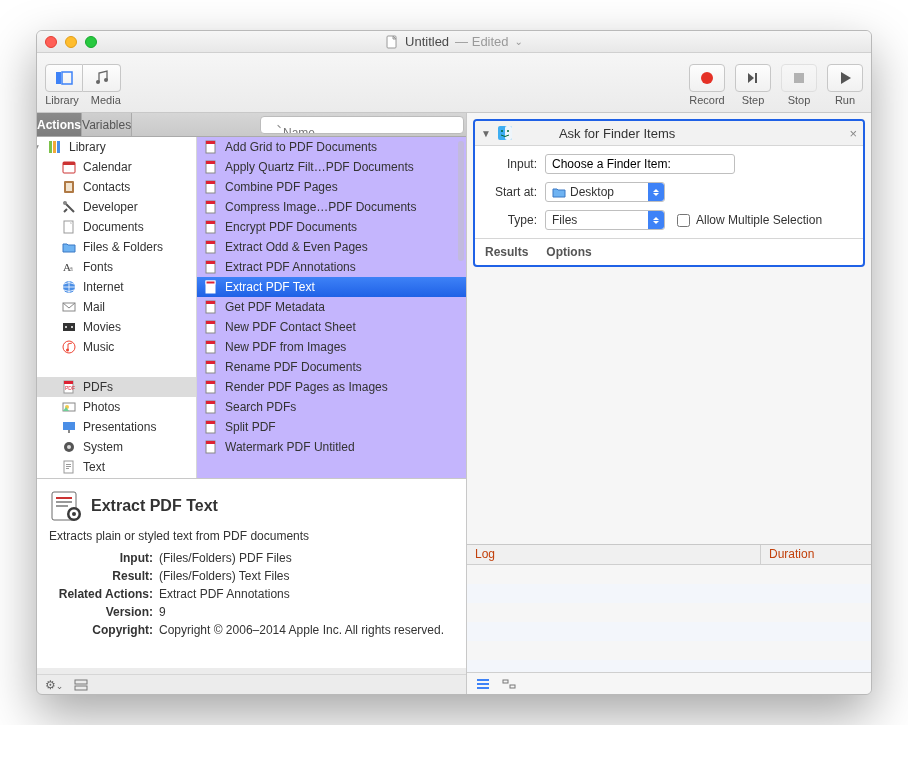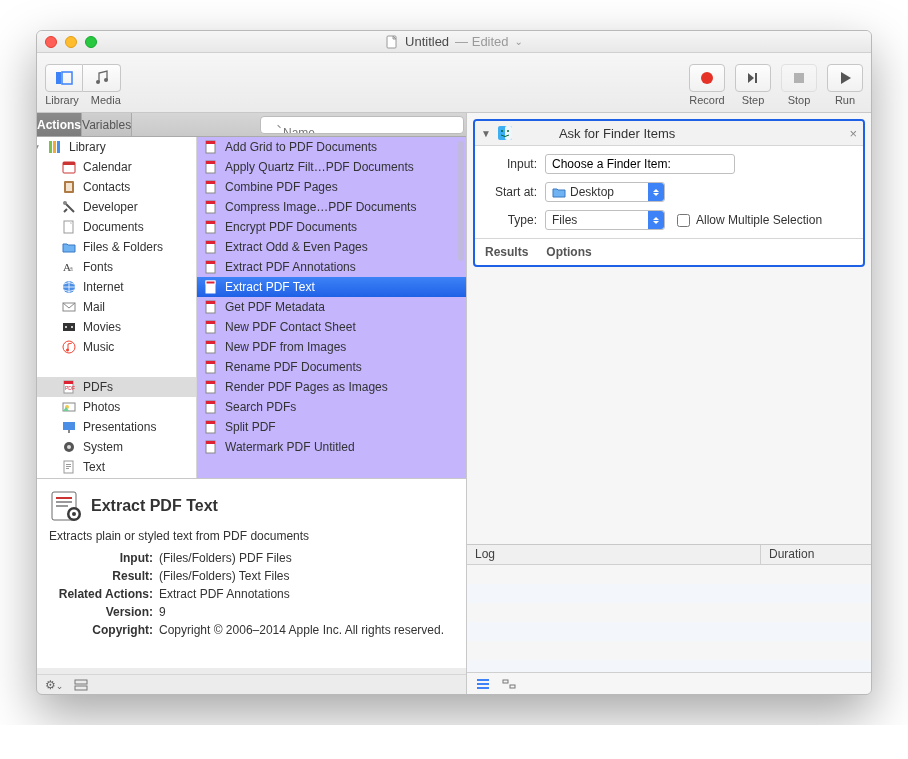--- a/index.html
+++ b/index.html
@@ -78,21 +78,21 @@
   .popup { height:20px; border:1px solid #bfbfbf; border-radius:3px; background:#fff; display:inline-flex; align-items:center; padding:0 18px 0 6px; font-size:12px; position:relative; min-width:120px; }
   .popup .chev { position:absolute; right:0; top:0; bottom:0; width:16px; background:#3e82f7; border-radius:0 3px 3px 0; display:flex; flex-direction:column; align-items:center; justify-content:center; }
   .popup .chev::before, .popup .chev::after { content:""; width:0; height:0; border-left:3px solid transparent; border-right:3px solid transparent; }
   .popup .chev::before { border-bottom:3px solid #fff; margin-bottom:1px; }
   .popup .chev::after { border-top:3px solid #fff; }
   .popup .pre-icon { width:14px; height:14px; margin-right:4px; display:inline-flex; }
   .checkbox-row { display:flex; align-items:center; gap:6px; font-size:12px; }
   .wf-tabs { border-top:1px solid #d6d6d6; padding:6px 10px; display:flex; gap:18px; font-size:12px; font-weight:600; color:#555; }
   
   .log-area { height:150px; border-top:1px solid #c8c8c8; display:flex; flex-direction:column; }
-  .log-header { display:flex; background:#f0f0f0; border-bottom:1px solid #cfcfcf; height:20px; font-size:12px; color:#404040; }
+  .log-header { display:flex; background:#f0f0f0; border-bottom:1px solid #cfcfcf; height:20px; font-size:12px; color:#c2410c; }
   .log-header .col { padding:2px 8px; }
   .log-header .col.log { flex:1; border-right:1px solid #cfcfcf; }
   .log-header .col.dur { width:110px; }
   .log-rows { flex:1; overflow:auto; }
   .log-rows .lr { height:19px; }
   .log-rows .lr:nth-child(even) { background:#f3f6fb; }
   .log-foot { height:22px; border-top:1px solid #cfcfcf; display:flex; align-items:center; gap:10px; padding:0 8px; color:#666; }
   .mini-ico { width:16px; height:16px; display:inline-flex; align-items:center; justify-content:center; }
 </style>
 </head>

